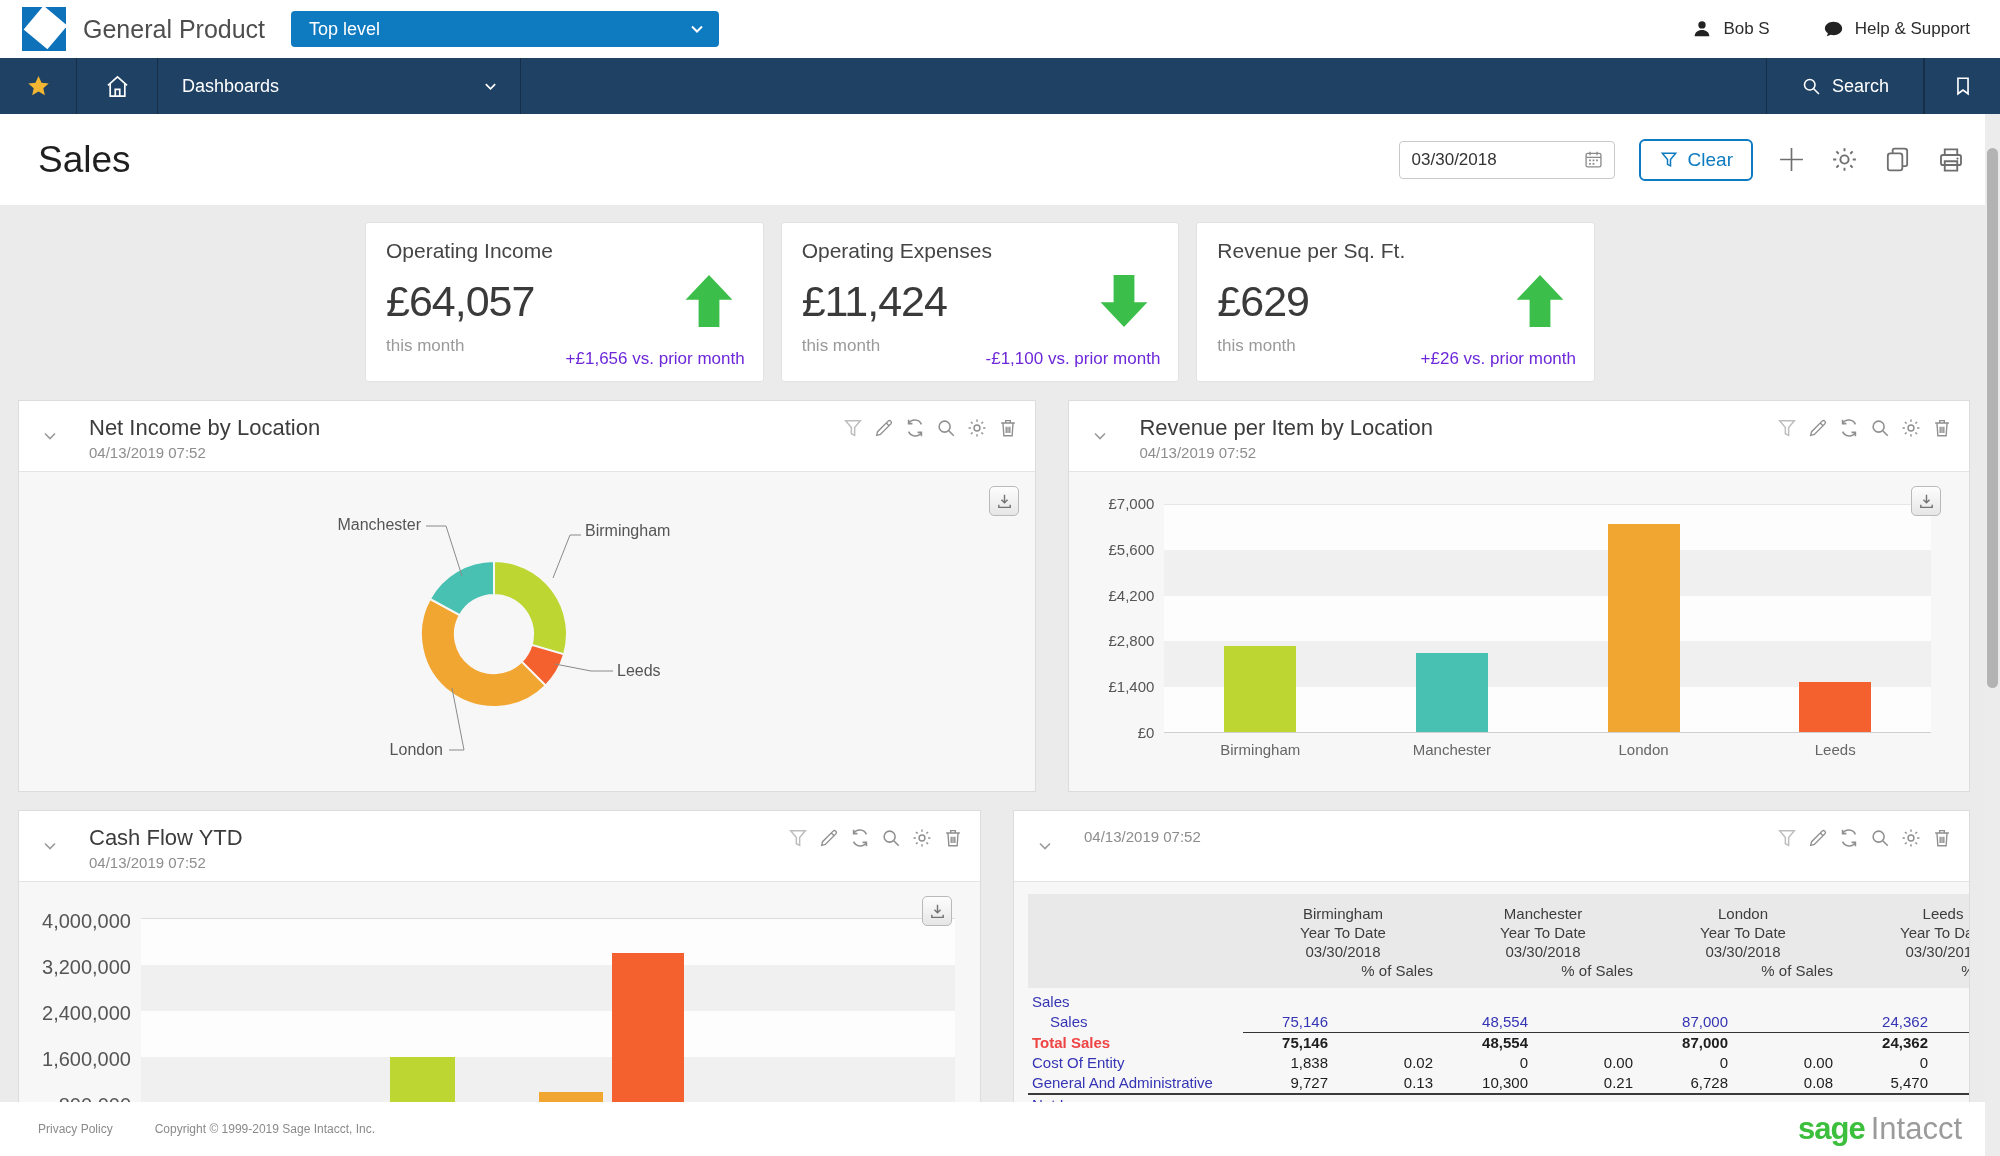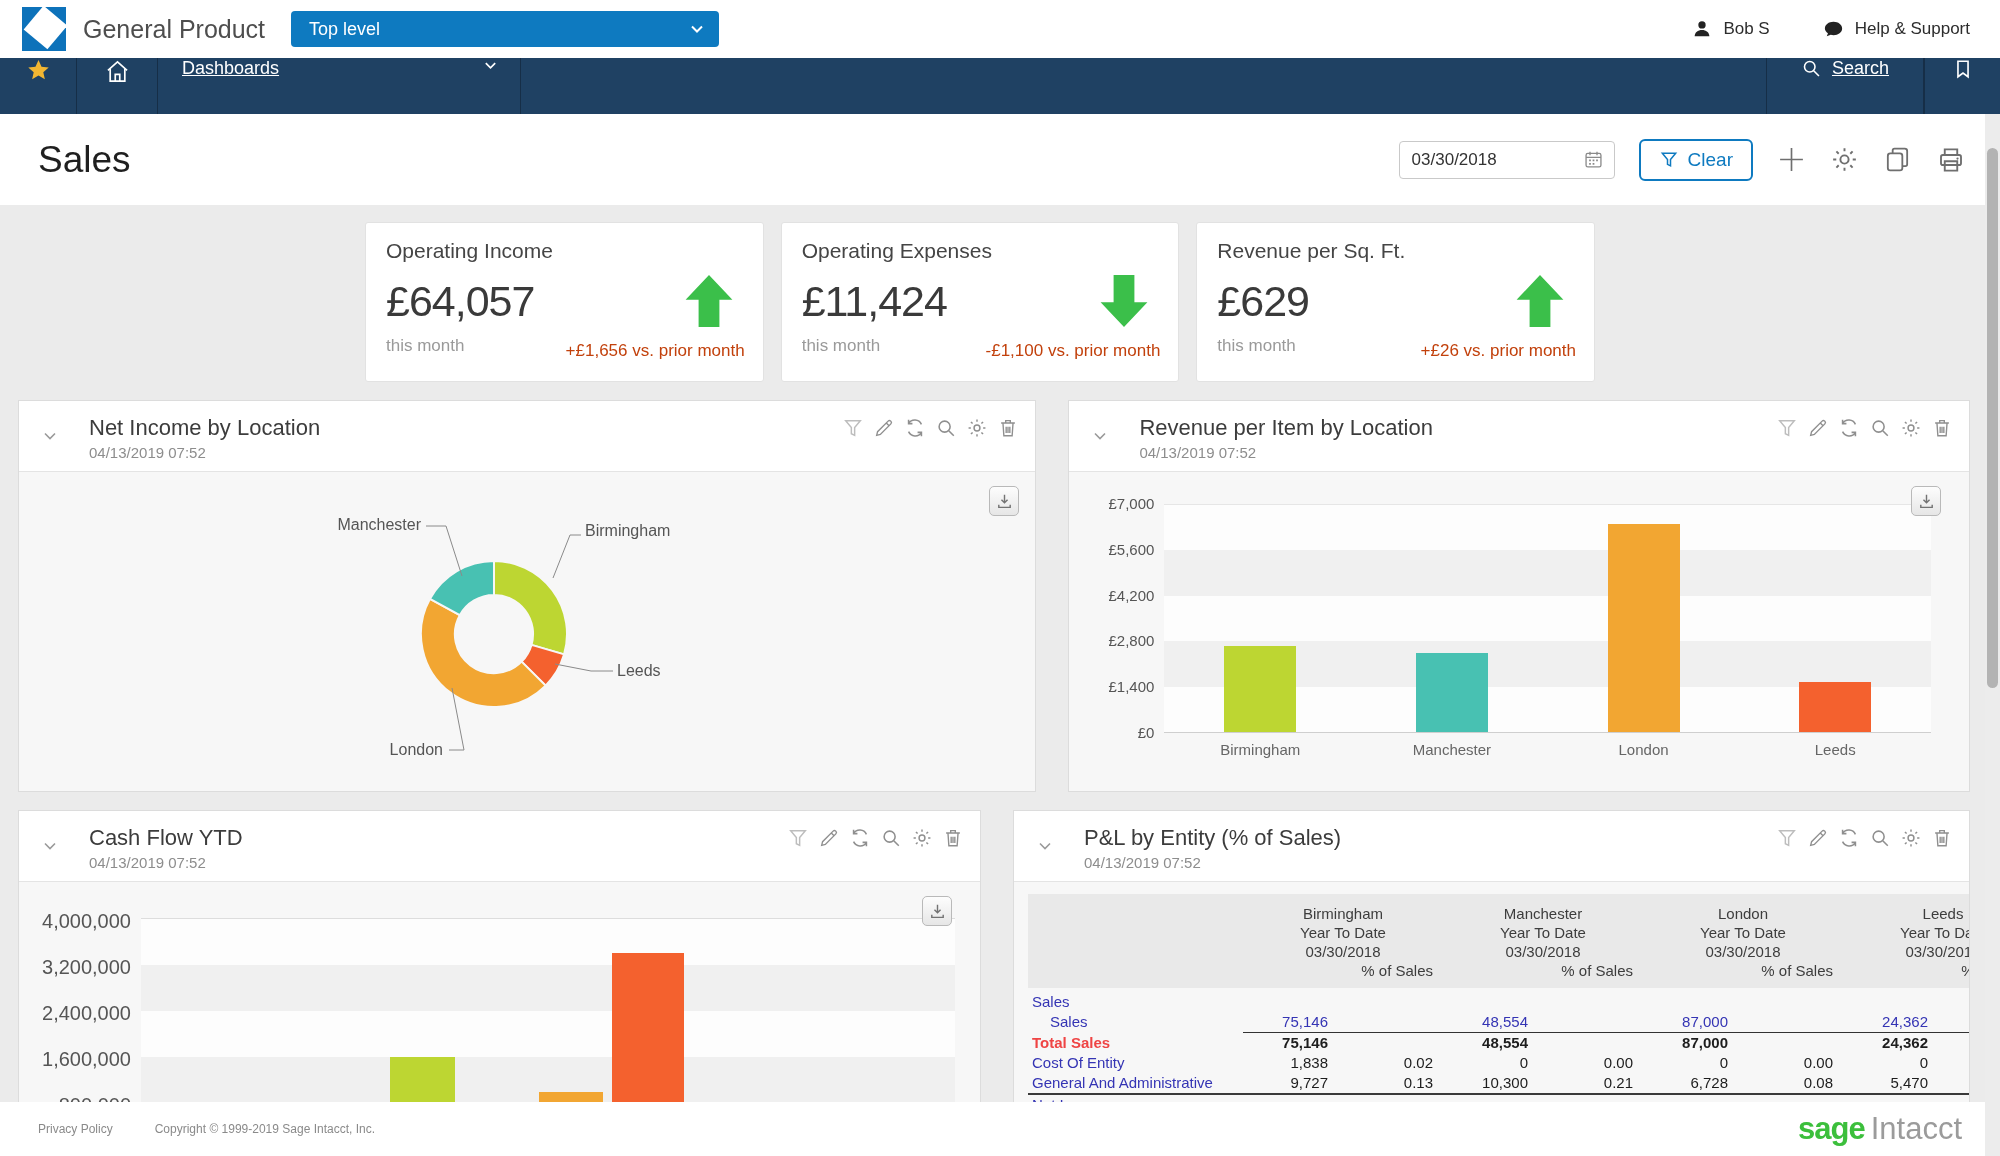--- a/index.html
+++ b/index.html
@@ -14,21 +14,21 @@
   .logo { width:44px; height:44px; background:#0d72ba; margin-left:22px; position:relative; overflow:hidden; flex:none; }
   .logo .diamond { position:absolute; width:31px; height:31px; background:#fff; left:8px; top:5px; transform:rotate(40deg); }
   .product-name { font-size:25px; color:#4e4e4e; margin-left:17px; white-space:nowrap; }
   .entity-btn { margin-left:26px; width:428px; height:36px; background:#0e7ac0; border:none; border-radius:4px;
     color:#fff; font-size:18px; font-family:inherit; display:flex; align-items:center; justify-content:space-between;
     padding:0 14px 0 18px; cursor:pointer; }
   .hdr-right { margin-left:auto; display:flex; align-items:center; gap:52px; margin-right:30px; }
   .hdr-item { display:flex; align-items:center; gap:10px; font-size:17px; color:#2d2d2d; cursor:pointer; }
   
   .nav { height:56px; background:#1f4163; display:flex; align-items:stretch; color:#fff; }
-  .nav-seg { display:flex; align-items:flex-start; justify-content:center; border-right:1px solid rgba(0,0,0,.28); cursor:pointer;text-decoration:underline; }
+  .nav-seg { display:flex; align-items:center; justify-content:center; border-right:1px solid rgba(0,0,0,.28); cursor:pointer; }
   .seg-fav { width:77px; }
   .seg-home { width:81px; }
   .seg-menu { width:363px; justify-content:space-between; padding:0 22px 0 24px; font-size:18px; }
   .nav-spacer { flex:1; border:none; }
   .seg-search { width:158px; gap:10px; font-size:18px; border-left:1px solid rgba(0,0,0,.28); }
   .seg-bookmark { width:76px; border-left:1px solid rgba(0,0,0,.28); border-right:none; }
   
   .title-row { height:91px; background:#fff; display:flex; align-items:center; padding:0 34px 0 38px; }
   .page-title { font-size:37px; color:#1f1f1f; font-weight:400; }
   .title-controls { margin-left:auto; display:flex; align-items:center; gap:24px; }
@@ -40,21 +40,21 @@
     font-size:19px; font-family:inherit; display:flex; align-items:center; gap:9px; padding:0 18px; cursor:pointer; }
   .tool-ic { background:none; border:none; cursor:pointer; padding:0; display:flex; }
   
   .kpi-row { display:flex; gap:17px; width:1230px; margin:17px 0 0 365px; }
   .kpi-card { flex:1; background:#fff; border:1px solid #e2e2e2; border-radius:3px; height:160px; padding:16px 20px; position:relative; }
   .kpi-title { font-size:21px; color:#454545; }
   .kpi-value { font-size:43px; color:#3a3a3a; margin-top:14px; letter-spacing:-1px; }
   .kpi-period { font-size:17px; color:#9a9a9a; margin-top:10px; }
   .kpi-arrow { position:absolute; right:30px; top:52px; }
   .kpi-arrow.down svg { transform:rotate(180deg); }
-  .kpi-delta { position:absolute; right:18px; bottom:20px; font-size:17px; color:#c2410c; }
+  .kpi-delta { position:absolute; right:18px; bottom:12px; font-size:17px; color:#6d28d9; }
   
   .row1 { display:flex; gap:32px; margin:18px 30px 0 18px; }
   .row2 { display:flex; gap:32px; margin:18px 30px 0 18px; }
   .panel { background:#fff; border:1px solid #dcdcdc; }
   .panel-a { width:1081px; } .panel-b { width:957px; }
   .panel-hd { height:70px; position:relative; padding:14px 16px 0 70px; }
   .panel-chevron { position:absolute; left:22px; top:26px; cursor:pointer; }
   .panel-title { font-size:22px; color:#3c3c3c; }
   .panel-ts { font-size:15px; color:#8d8d8d; margin-top:3px; }
   .panel-tools { position:absolute; right:16px; top:16px; display:flex; gap:9px; }
@@ -495,21 +495,20 @@
     </div>
   </section>
 
   <section class="panel panel-b">
     <div class="panel-hd">
       <span class="panel-chevron">
         <svg width="18" height="18" viewBox="0 0 18 18" fill="none" stroke="#9a9a9a" stroke-width="1.6">
             <path d="M4 6.5l5 5 5-5"></path>
           </svg>
       </span>
-      <div class="panel-title">P&amp;L by Entity (% of Sales)</div>
       <div class="panel-ts">04/13/2019 07:52</div>
       <div class="panel-tools">
           <button class="tbtn">
             <svg width="22" height="22" viewBox="0 0 24 24" fill="none" stroke="#bdbdbd" stroke-width="1.6">
               <path d="M4 4h16l-6.2 7.5V20l-3.6-1.8v-6.7z"></path>
             </svg>
           </button>
           <button class="tbtn">
             <svg width="22" height="22" viewBox="0 0 24 24" fill="none" stroke="#8f8f8f" stroke-width="1.5">
               <path d="M4 20l1-4L16.5 4.5a2 2 0 0 1 2.8 0l.2.2a2 2 0 0 1 0 2.8L8 19zM14.5 6.5l3 3"></path>

